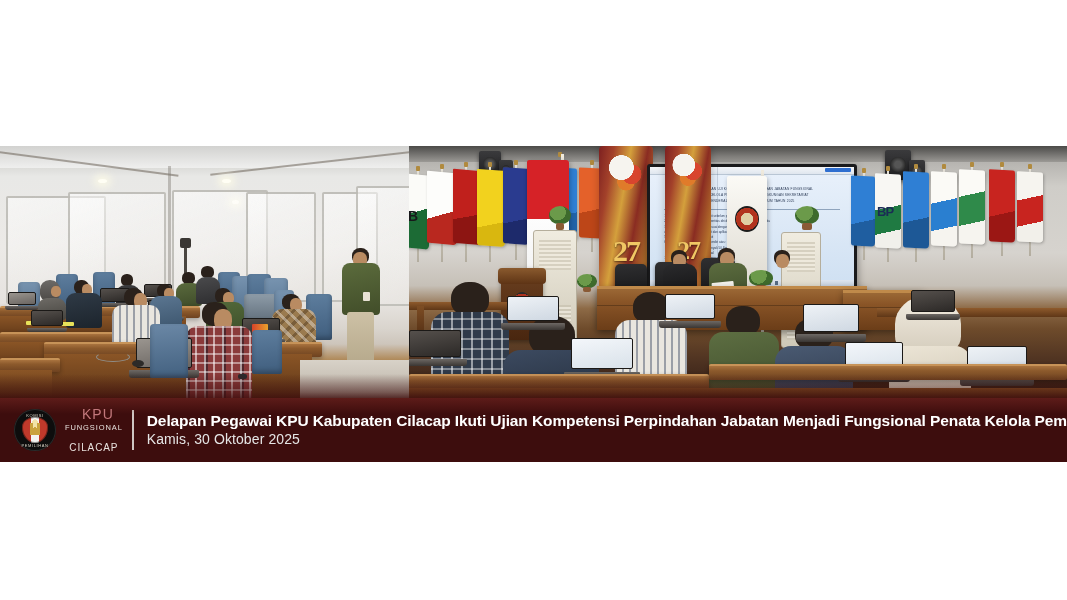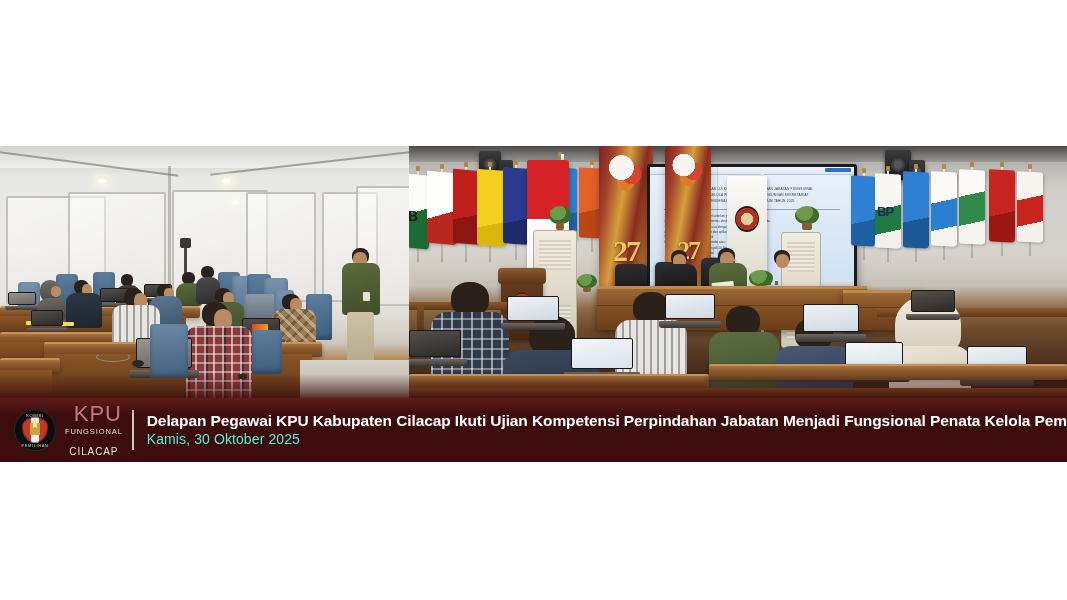--- a/index.html
+++ b/index.html
@@ -437,21 +437,21 @@
   }
 
   .brand-words {
     display: flex;
     flex-direction: column;
     align-items: center;
     line-height: 1;
   }
   .brand-kpu {
     color: #c3787c;
-    font-size: 22px;
+    font-size: 14px;
     letter-spacing: 1px;
     font-family: "Liberation Sans", sans-serif;
     margin-left: 8px;
   }
   .brand-sub {
     color: #e8e2de;
     font-size: 7.5px;
     letter-spacing: .9px;
     margin-top: 3px;
     font-family: "Liberation Sans", sans-serif;
@@ -484,21 +484,21 @@
   .caption-title {
     color: #ffffff;
     font-size: 15.5px;
     font-weight: bold;
     line-height: 1.1;
     letter-spacing: -.1px;
     white-space: nowrap;
     font-family: "Liberation Sans", sans-serif;
   }
   .caption-date {
-    color: #5eead4;
+    color: #e5e5e5;
     font-size: 14px;
     line-height: 1.1;
     letter-spacing: .1px;
     font-family: "Liberation Sans", sans-serif;
   }
 </style>
 </head>
 <body>
 
 <div class="page">

